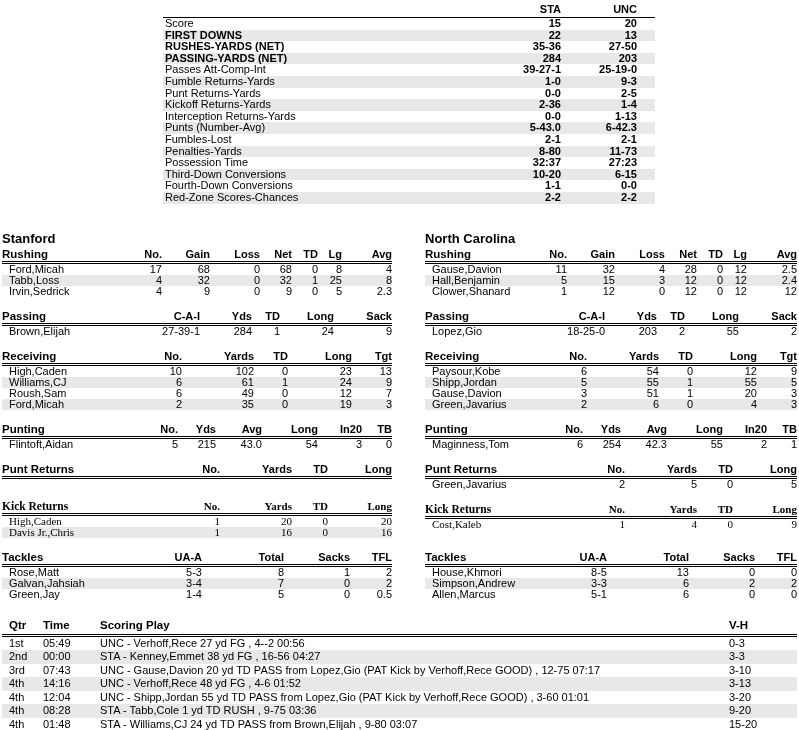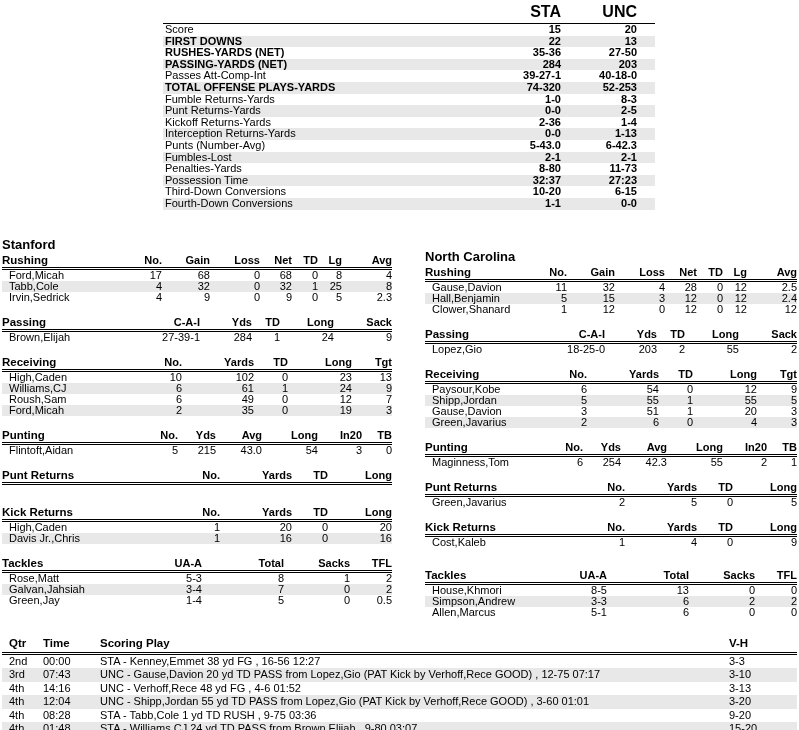--- a/index.html
+++ b/index.html
@@ -11,38 +11,38 @@
     font-family: "Liberation Sans", sans-serif;
     font-size: 11px;
   }
   table { border-collapse: collapse; }
 
   
   .team-stats { width: 492px; margin: 2px 0 0 163px; table-layout: fixed; }
   .team-stats th {
     font-weight: bold; text-align: right;
     padding: 1px 18px 2px 0; border-bottom: 1px solid #000;
-    font-size: 16px;
+    font-size: 11px;
   }
   .team-stats th.lbl { text-align: left; padding-left: 2px; }
   .team-stats td { padding: 0 18px 0 0; height: 11.6px; line-height: 11.6px; white-space: nowrap; }
   .team-stats td.lbl { padding: 0 0 0 2px; text-align: left; }
   .team-stats td.v { text-align: right; font-weight: bold; }
   .team-stats tbody tr:nth-child(even) { background: #e8e8e8; }
   .team-stats tr.b td.lbl { font-weight: bold; }
 
   
   .teams { display: flex; margin-top: 27px; padding-left: 2px; }
   .team-col.left  { width: 390px; margin-right: 33px; }
-  .team-col.right { width: 372px; margin-top: 12px; }
+  .team-col.right { width: 372px; }
   .team-name { font-weight: bold; font-size: 13px; line-height: 15px; margin-bottom: 2px; }
 
   .section { margin-bottom: 13px; }
   .section.punt-returns { min-height: 24px; }
-  .section.kick-returns { min-height: 35px; }
+  .section.kick-returns { min-height: 35px; font-family: Liberation Serif, serif; }
 
   table.stat { width: 100%; table-layout: fixed; }
   table.stat th {
     font-weight: bold; border-bottom: 3px double #000;
     padding: 0; font-size: 11px; white-space: nowrap; text-align: right;
     line-height: 13px;
   }
   table.stat th.sec-title { text-align: left; font-size: 11.5px; }
   table.stat td { padding: 0; height: 11px; line-height: 11px; white-space: nowrap; overflow: hidden; }
   table.stat td.num { text-align: right; }
@@ -95,31 +95,26 @@
           <td class="v">27-50</td>
         </tr>
         <tr class="b">
           <td class="lbl">PASSING-YARDS (NET)</td>
           <td class="v">284</td>
           <td class="v">203</td>
         </tr>
         <tr>
           <td class="lbl">Passes Att-Comp-Int</td>
           <td class="v">39-27-1</td>
-          <td class="v">40-18-0</td>
-        </tr>
-        <tr class="b">
-          <td class="lbl">TOTAL OFFENSE PLAYS-YARDS</td>
-          <td class="v">74-320</td>
-          <td class="v">52-253</td>
+          <td class="v">25-19-0</td>
         </tr>
         <tr>
           <td class="lbl">Fumble Returns-Yards</td>
           <td class="v">1-0</td>
-          <td class="v">8-3</td>
+          <td class="v">9-3</td>
         </tr>
         <tr>
           <td class="lbl">Punt Returns-Yards</td>
           <td class="v">0-0</td>
           <td class="v">2-5</td>
         </tr>
         <tr>
           <td class="lbl">Kickoff Returns-Yards</td>
           <td class="v">2-36</td>
           <td class="v">1-4</td>
@@ -151,20 +146,25 @@
         </tr>
         <tr>
           <td class="lbl">Third-Down Conversions</td>
           <td class="v">10-20</td>
           <td class="v">6-15</td>
         </tr>
         <tr>
           <td class="lbl">Fourth-Down Conversions</td>
           <td class="v">1-1</td>
           <td class="v">0-0</td>
+        </tr>
+        <tr>
+          <td class="lbl">Red-Zone Scores-Chances</td>
+          <td class="v">2-2</td>
+          <td class="v">2-2</td>
         </tr>
       </tbody>
   </table>
 
   <div class="teams">
     <div class="team-col left">
       <div class="team-name">Stanford</div>
       <div class="sections" id="team-sections-0">
           <div class="section rushing">
             <table class="stat">
@@ -195,21 +195,21 @@
                   <td class="name">Ford,Micah</td>
                   <td class="num">17</td>
                   <td class="num">68</td>
                   <td class="num">0</td>
                   <td class="num">68</td>
                   <td class="num">0</td>
                   <td class="num">8</td>
                   <td class="num">4</td>
                 </tr>
                 <tr>
-                  <td class="name">Tabb,Cole</td>
+                  <td class="name">Tabb,Loss</td>
                   <td class="num">4</td>
                   <td class="num">32</td>
                   <td class="num">0</td>
                   <td class="num">32</td>
                   <td class="num">1</td>
                   <td class="num">25</td>
                   <td class="num">8</td>
                 </tr>
                 <tr>
                   <td class="name">Irvin,Sedrick</td>
@@ -748,23 +748,29 @@
     <thead>
       <tr>
         <th class="qtr">Qtr</th>
         <th>Time</th>
         <th>Scoring Play</th>
         <th class="vh">V-H</th>
       </tr>
     </thead>
     <tbody id="scoring-body">
         <tr>
+          <td class="qtr">1st</td>
+          <td>05:49</td>
+          <td>UNC - Verhoff,Rece 27 yd FG , 4--2 00:56</td>
+          <td class="vh">0-3</td>
+        </tr>
+        <tr>
           <td class="qtr">2nd</td>
           <td>00:00</td>
-          <td>STA - Kenney,Emmet 38 yd FG , 16-56 12:27</td>
+          <td>STA - Kenney,Emmet 38 yd FG , 16-56 04:27</td>
           <td class="vh">3-3</td>
         </tr>
         <tr>
           <td class="qtr">3rd</td>
           <td>07:43</td>
           <td>UNC - Gause,Davion 20 yd TD PASS from Lopez,Gio (PAT Kick by Verhoff,Rece GOOD) , 12-75 07:17</td>
           <td class="vh">3-10</td>
         </tr>
         <tr>
           <td class="qtr">4th</td>

